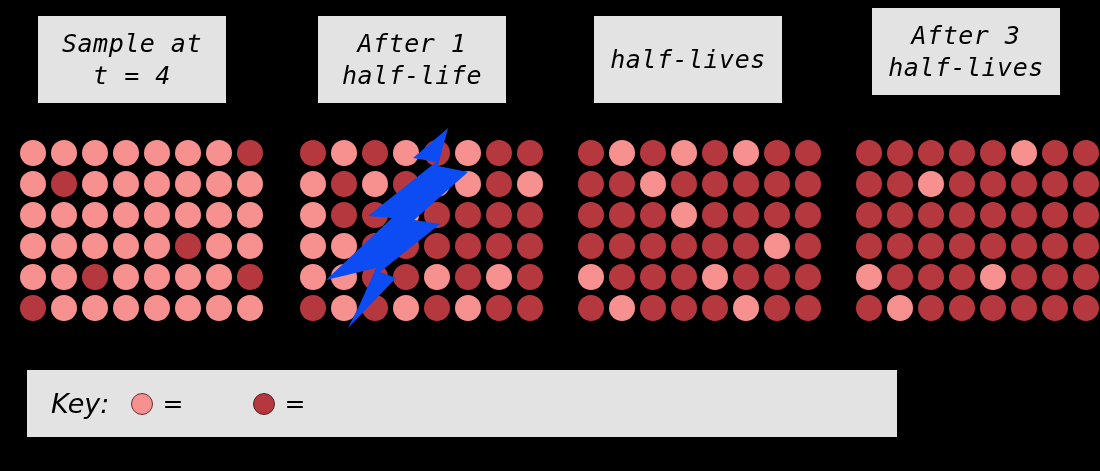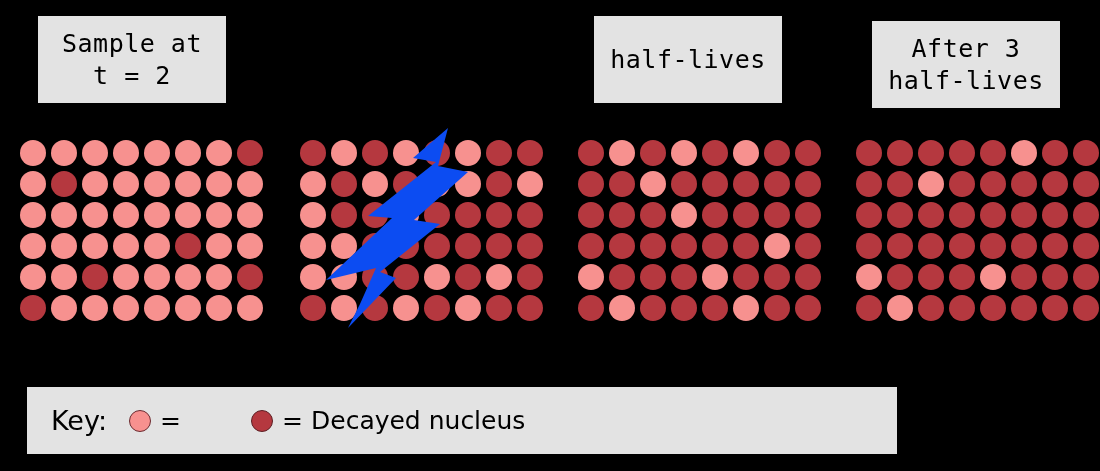--- a/index.html
+++ b/index.html
@@ -4,21 +4,21 @@
 <title>Radioactive Decay Half-Life Diagram</title>
 <style>
   html,body{margin:0;padding:0;}
   body{
     width:1100px;height:471px;
     background:#000000;
     font-family:"DejaVu Sans", sans-serif;
     overflow:hidden;
     position:relative;
   }
-  #stage{position:relative;width:1100px;height:422px;}
+  #stage{position:relative;width:1100px;height:422px;font-style:italic;}
 
   
   .panel-header{
     position:absolute;
     background:#e3e3e3;
     color:#000000;
     display:flex;
     flex-direction:column;
     align-items:center;
     justify-content:center;
@@ -55,21 +55,20 @@
     pointer-events:none;
   }
 
   
   #key-box{
     position:absolute;
     background:#e3e3e3;
     box-sizing:border-box;
     display:flex;
     align-items:center;
-    margin-top:17px;
   }
   #key-label{
     font-family:"DejaVu Sans", sans-serif;
     font-size:27px;
     color:#000;
     margin-left:24px;
     margin-right:22px;
     font-weight:400;
   }
   .key-entry{
@@ -90,29 +89,33 @@
   .key-eq{margin-right:8px;}
   #key-entry-decayed{margin-left:62px;}
 </style>
 </head>
 <body style="background: rgb(0, 0, 0);">
 
 <div id="stage">
 
   <div class="panel-header" id="header-0" style="left: 38px; top: 16px; width: 188px; height: 87px; background: rgb(227, 227, 227);">
     <span class="hl1">Sample at</span>
-    <span class="hl2">t = 2</span>
-  </div>
-
+    <span class="hl2">t = 4</span>
+  </div>
+
+  <div class="panel-header" id="header-1" style="left: 318px; top: 16px; width: 188px; height: 87px; background: rgb(227, 227, 227);">
+    <span class="hl1">After 1</span>
+    <span class="hl2">half-life</span>
+  </div>
 
   <div class="panel-header" id="header-2" style="left: 594px; top: 16px; width: 188px; height: 87px; background: rgb(227, 227, 227);">
     <span class="hl2">half-lives</span>
   </div>
 
-  <div class="panel-header" id="header-3" style="left: 872px; top: 21px; width: 188px; height: 87px; background: rgb(227, 227, 227);">
+  <div class="panel-header" id="header-3" style="left: 872px; top: 8px; width: 188px; height: 87px; background: rgb(227, 227, 227);">
     <span class="hl1">After 3</span>
     <span class="hl2">half-lives</span>
   </div>
 
   <div class="grid-wrap" style="left:20px;top:140px;">
     <div class="nuclei-grid" id="grid-0" style="grid-template-columns: repeat(8, 31px);">
         <div class="nucleus radioactive" style="background: rgb(247, 145, 143);"></div>
         <div class="nucleus radioactive" style="background: rgb(247, 145, 143);"></div>
         <div class="nucleus radioactive" style="background: rgb(247, 145, 143);"></div>
         <div class="nucleus radioactive" style="background: rgb(247, 145, 143);"></div>
@@ -329,17 +332,16 @@
     <span id="key-label">Key:</span>
 
     <span class="key-entry" id="key-entry-radioactive">
       <span class="key-swatch radioactive" style="background: rgb(247, 145, 143);"></span>
       <span class="key-eq">=</span>
     </span>
 
     <span class="key-entry" id="key-entry-decayed">
       <span class="key-swatch decayed" style="background: rgb(181, 56, 63);"></span>
       <span class="key-eq">=</span>
-      <span>Decayed nucleus</span>
     </span>
   </div>
 
 </div>
 
 </body></html>

